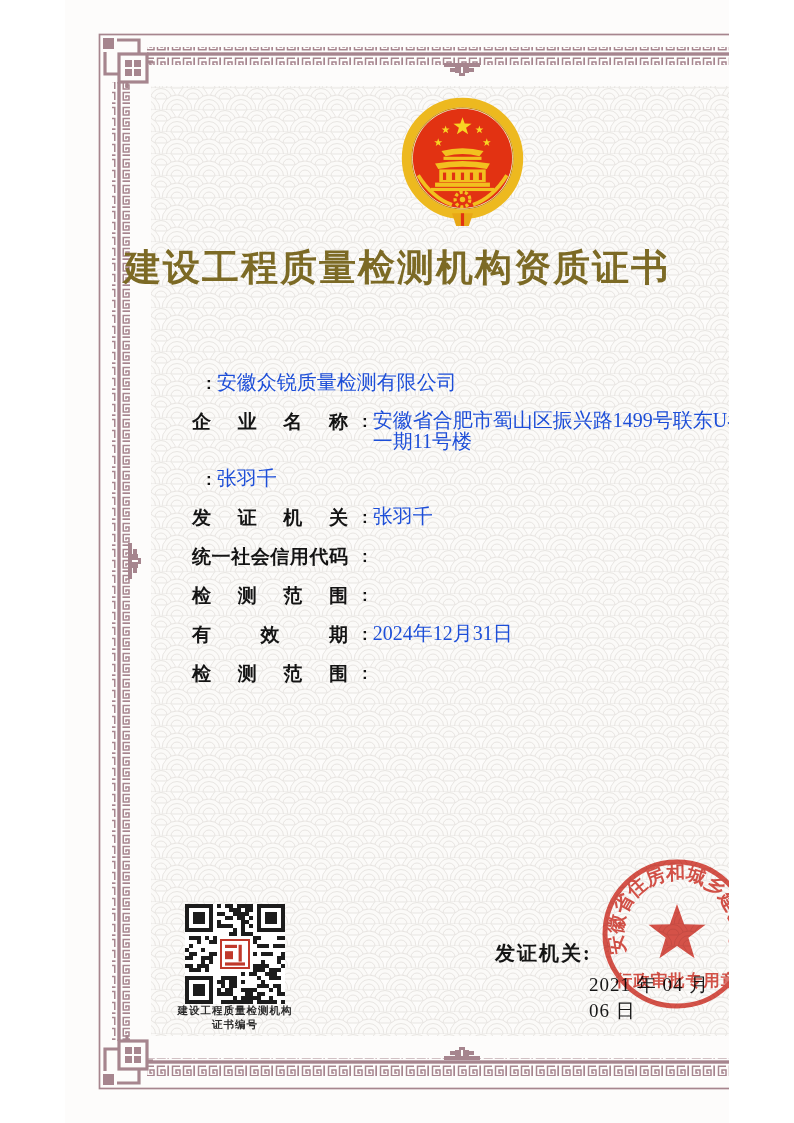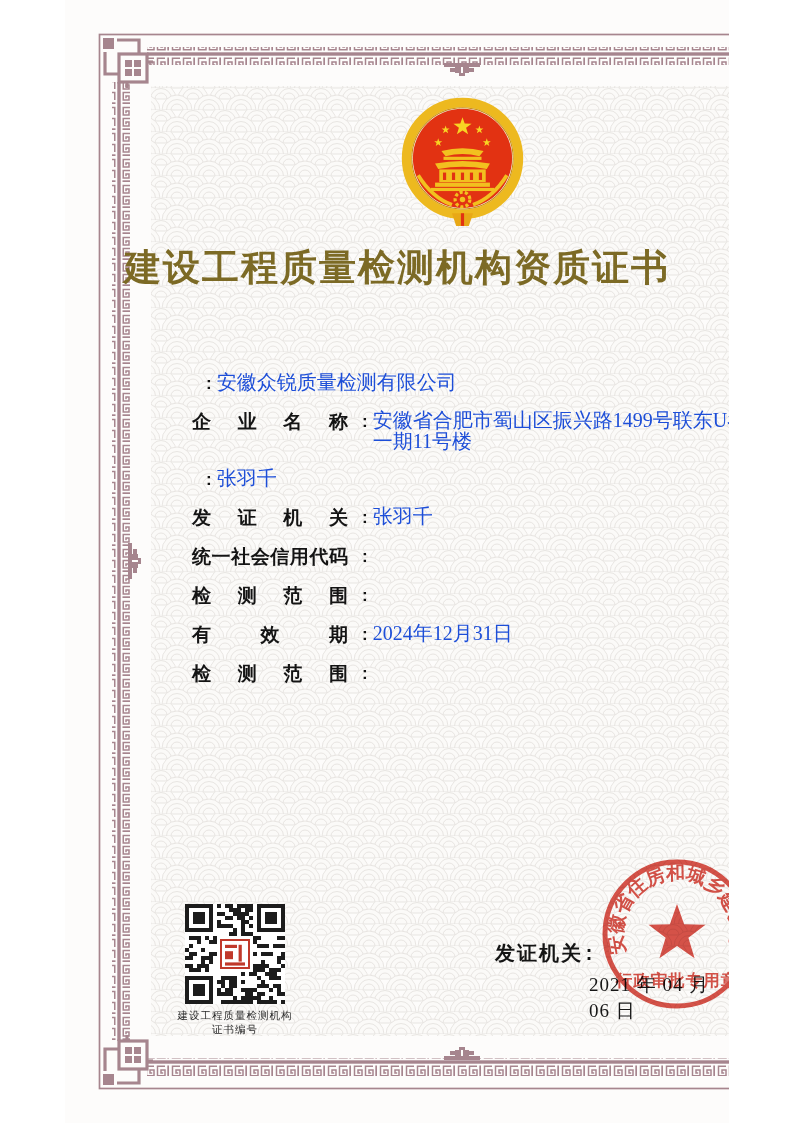--- a/index.html
+++ b/index.html
@@ -36,27 +36,27 @@
   .row .value{
     flex:1 1 auto; max-width:382px;
     font-size:20px; color:#1d4ed8; line-height:21px;
     font-family:"Liberation Serif", serif;
   }
 
   
   .qr-block{ position:absolute; left:110px; top:904px; width:120px; text-align:center; }
   .qr-block svg{ display:block; margin:0 auto; background:#ffffff; }
   .qr-caption{
-    margin-top:5px; font-size:10.5px; font-weight:400; letter-spacing:1px;
+    font-size:10.5px; font-weight:700; letter-spacing:1px;
     color:#2a2a2a; line-height:14px; font-family:"Liberation Serif", serif;
   }
   .issuer{
     position:absolute; left:430px; top:940px;
     font-size:20px; font-weight:700; color:#141414; letter-spacing:2px;
-    font-family:Liberation Mono, monospace;
+    font-family:Liberation Serif, serif;
   }
   .issue-date{
     position:absolute; left:524px; top:972px; z-index:3;
     font-size:19px; color:#171717; letter-spacing:1px;
     font-family:"Liberation Serif", serif;
   }
   .seal{ position:absolute; left:527px; top:849px; width:170px; height:170px; z-index:4;
          opacity:0.92; mix-blend-mode:multiply; }
 </style>
 </head>

